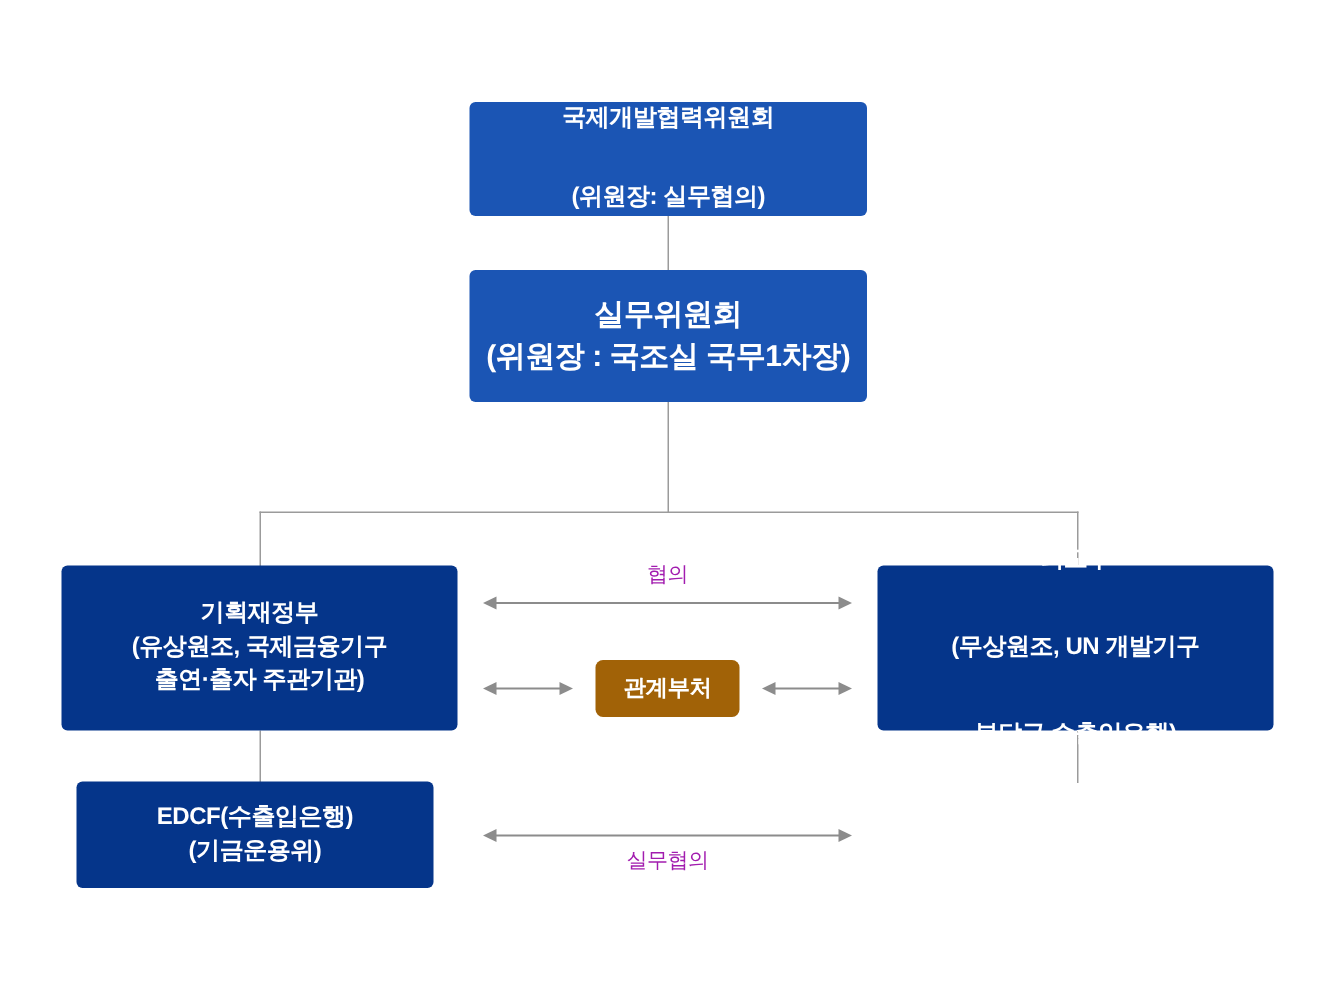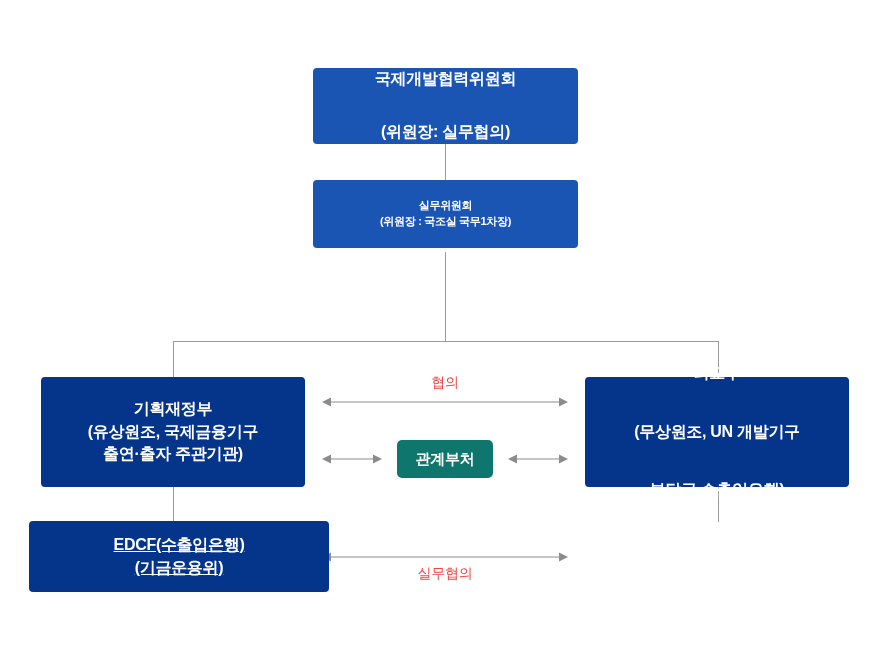--- a/index.html
+++ b/index.html
@@ -36,29 +36,29 @@
     line-height: 1.42;
     z-index: 3;
   }
   .node .line {
     display: block;
     white-space: nowrap;
   }
 
   .node.bright  { background: #1b55b4; }
   .node.navy    { background: #05358a; }
-  .node.light   { background: #0f766e; border-radius: 5px; }
+  .node.light   { background: #a16207; border-radius: 5px; }
 
   
   #node-committee      { left: 313px; top: 68px;  width: 265px; height: 76px;  font-size: 16px; justify-content: space-between; }
-  #node-working        { left: 313px; top: 180px; width: 265px; height: 68px;  font-size: 11px; align-items: center; }
+  #node-working        { left: 313px; top: 180px; width: 265px; height: 88px;  font-size: 20px; align-items: center; }
   #node-mosf          { left: 41px;  top: 377px; width: 264px; height: 110px; font-size: 16px; }
   #node-mofa          { left: 585px; top: 377px; width: 264px; height: 110px; font-size: 16px; gap: 36px; }
   #node-related       { left: 397px; top: 440px; width: 96px;  height: 38px;  font-size: 15px; }
-  #node-edcf          { left: 29px;  top: 521px; width: 300px; height: 71px;  font-size: 16px; text-decoration: underline; }
+  #node-edcf          { left: 51px;  top: 521px; width: 238px; height: 71px;  font-size: 16px; }
   #node-koica         { left: 585px; top: 521px; width: 264px; height: 71px;  font-size: 16px; }
 
   
   .connector {
     position: absolute;
     background: #9b9b9b;
     z-index: 1;
   }
   .v { width: 1px; }
   .h { height: 1px; }
@@ -88,21 +88,21 @@
 
   #arrow-hyeopui   { left: 322px; top: 395px; width: 246px; height: 14px; }
   #arrow-rel-left  { left: 322px; top: 452px; width: 60px;  height: 14px; }
   #arrow-rel-right { left: 508px; top: 452px; width: 60px;  height: 14px; }
   #arrow-silmu     { left: 322px; top: 550px; width: 246px; height: 14px; }
 
   
   .arrow-label {
     position: absolute;
     text-align: center;
-    color: #ef4444;
+    color: #a21caf;
     font-size: 14px;
     font-weight: normal;
     letter-spacing: -0.3px;
     white-space: nowrap;
     z-index: 2;
   }
   #label-hyeopui { left: 322px; top: 374px; width: 246px; }
   #label-silmu   { left: 322px; top: 565px; width: 246px; }
 </style>
 </head>

